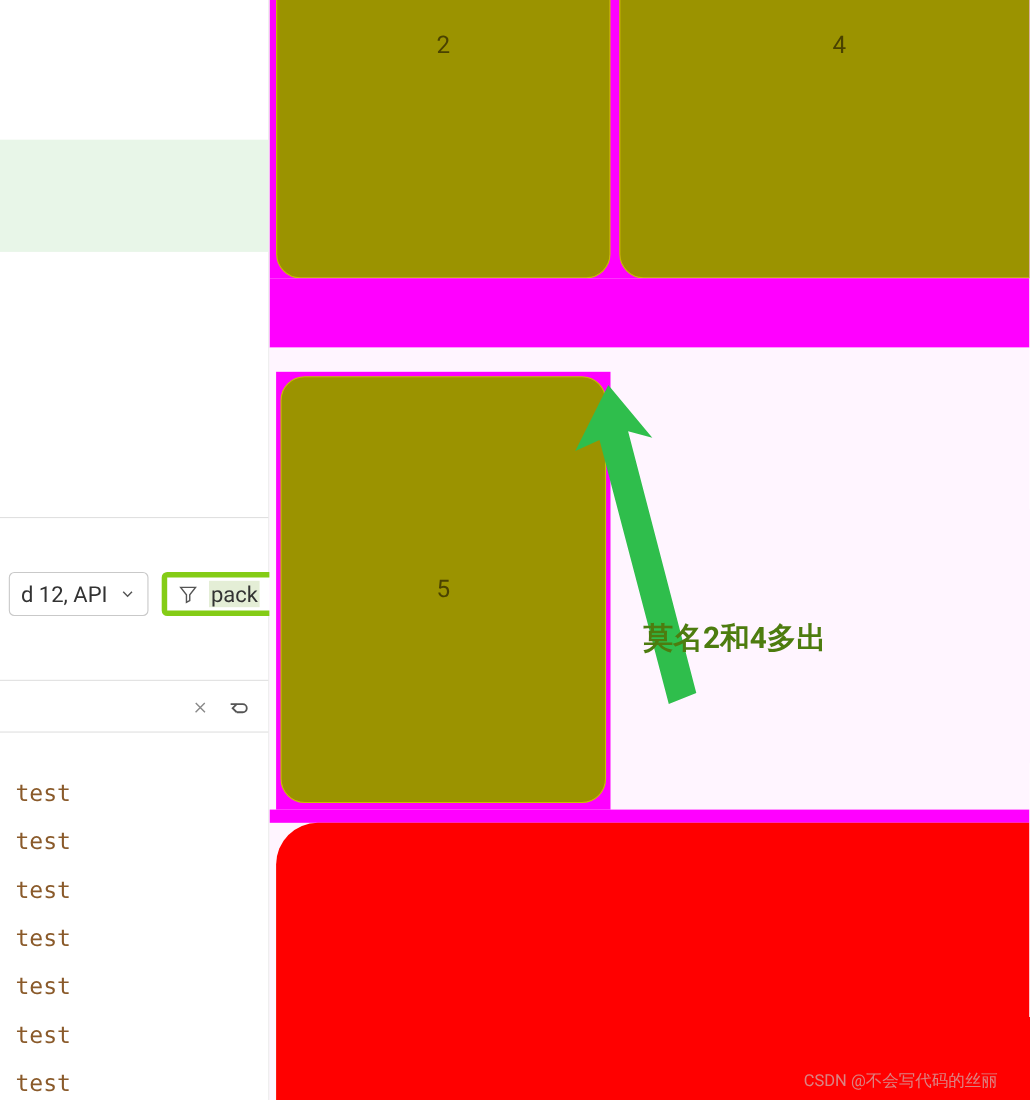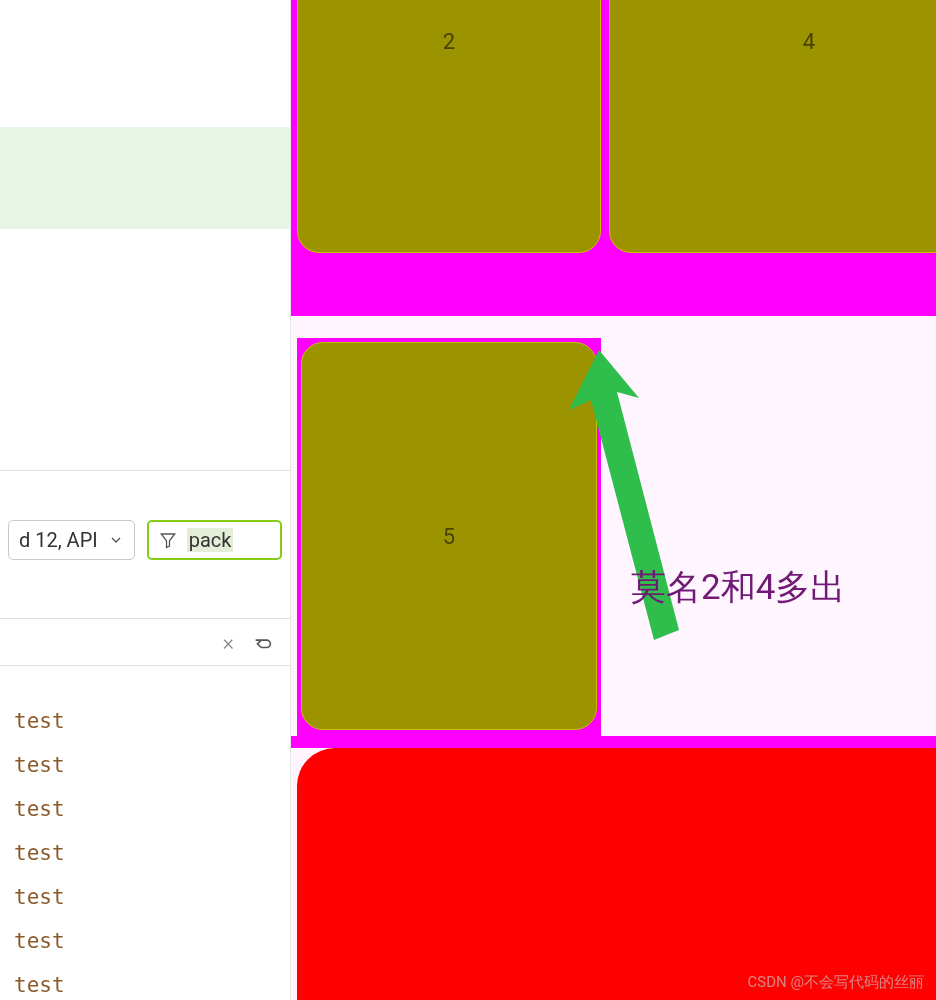--- a/index.html
+++ b/index.html
@@ -1,30 +1,30 @@
 <!DOCTYPE html>
 <html><head>
 <meta charset="utf-8">
 <style>
   * { box-sizing: border-box; margin: 0; padding: 0; }
   html, body { width: 936px; height: 1000px; overflow: hidden; font-family: -apple-system, BlinkMacSystemFont, "Segoe UI", Roboto, sans-serif; background: #fff; }
 
   .root { display: flex; width: 100%; height: 100%; }
 
   
-  .ide-col { width: 291px; height: 100%; background: #fff; position: relative; border-right: 1px solid #e5e5e5; }
+  .ide-col { width: 245px; height: 100%; background: #fff; position: relative; border-right: 1px solid #e5e5e5; }
   .ide-green-strip { position: absolute; top: 127px; left: 0; right: 0; height: 102px; background: #e8f6e8; }
   .ide-divider { position: absolute; top: 470px; left: 0; right: 0; height: 1px; background: #e0e0e0; }
 
   .toolbar { position: absolute; top: 520px; left: 0; right: 0; display: flex; align-items: center; gap: 12px; padding: 0 8px; }
   .dropdown { display: flex; align-items: center; border: 1px solid #c9c9c9; border-radius: 5px; padding: 6px 10px; height: 40px; background: #fff; }
   .dropdown .txt { font-size: 20px; color: #333; white-space: nowrap; overflow: hidden; }
   .chev { margin-left: 10px; }
   .chev svg { width: 16px; height: 16px; display:block; }
-  .filter { display: flex; align-items: center; border: 2px solid #84cc16; border-radius: 5px; padding: 6px 10px; height: 40px; background: #fff; flex: 1; }
+  .filter { display: flex; align-items: center; border: 5px solid #84cc16; border-radius: 5px; padding: 6px 10px; height: 40px; background: #fff; flex: 1; }
   .filter .icon { margin-right: 10px; }
   .filter .icon svg { width: 18px; height: 18px; display:block; }
   .filter .txt { font-size: 20px; color: #333; background: #e4eed6; padding: 0 2px; }
 
   .search-row { position: absolute; top: 618px; left: 0; right: 0; height: 48px; border-top: 1px solid #e0e0e0; border-bottom: 1px solid #e0e0e0; display: flex; align-items: center; justify-content: flex-end; padding: 0 16px; gap: 18px; }
   .close-x { font-size: 22px; color: #888; font-weight: 300; }
   .undo-icon svg { width: 22px; height: 22px; display:block; }
 
   .log-area { position: absolute; top: 699px; left: 14px; right: 0; }
   .log-line { font-family: ui-monospace, Menlo, Consolas, monospace; font-size: 21px; color: #8a5a2a; line-height: 44px; }
@@ -44,23 +44,23 @@
   .row2-inner { position: absolute; left: 6px; top: 0; width: 304px; height: 398px; background: #ff00ff; }
   .c5 { position: absolute; left: 4px; top: 4px; right: 4px; bottom: 6px; }
 
   .magenta-strip2 { position: absolute; top: 736px; left: 0; right: 0; height: 12px; background: #ff00ff; }
 
   .red-block { position: absolute; top: 748px; left: 6px; right: 0; height: 300px; background: #ff0000; border-radius: 38px; border-top-right-radius: 0; border-bottom-left-radius: 0; border-bottom-right-radius: 0; }
 
   
   .arrow { position: absolute; left: 248px; top: 330px; pointer-events: none; }
   .arrow svg { width: 200px; height: 340px; display:block; }
-  .anno { position: absolute; left: 340px; top: 555px; width: 290px; font-size: 35px; color: #701a75; line-height: 1.9; font-weight: 400; }
+  .anno { position: absolute; left: 340px; top: 555px; width: 290px; font-size: 27px; color: #4d7c0f; line-height: 1.9; font-weight: 700; }
 
-  .watermark { position: absolute; right: 12px; bottom: 8px; font-size: 15px; color: rgba(200,200,200,0.65); }
+  .watermark { position: absolute; right: 29px; bottom: 8px; font-size: 15px; color: rgba(200,200,200,0.65); }
 </style>
 </head>
 <body>
 
 <div class="root">
 
   <div class="ide-col">
     <div class="ide-green-strip"></div>
     <div class="ide-divider"></div>
 

